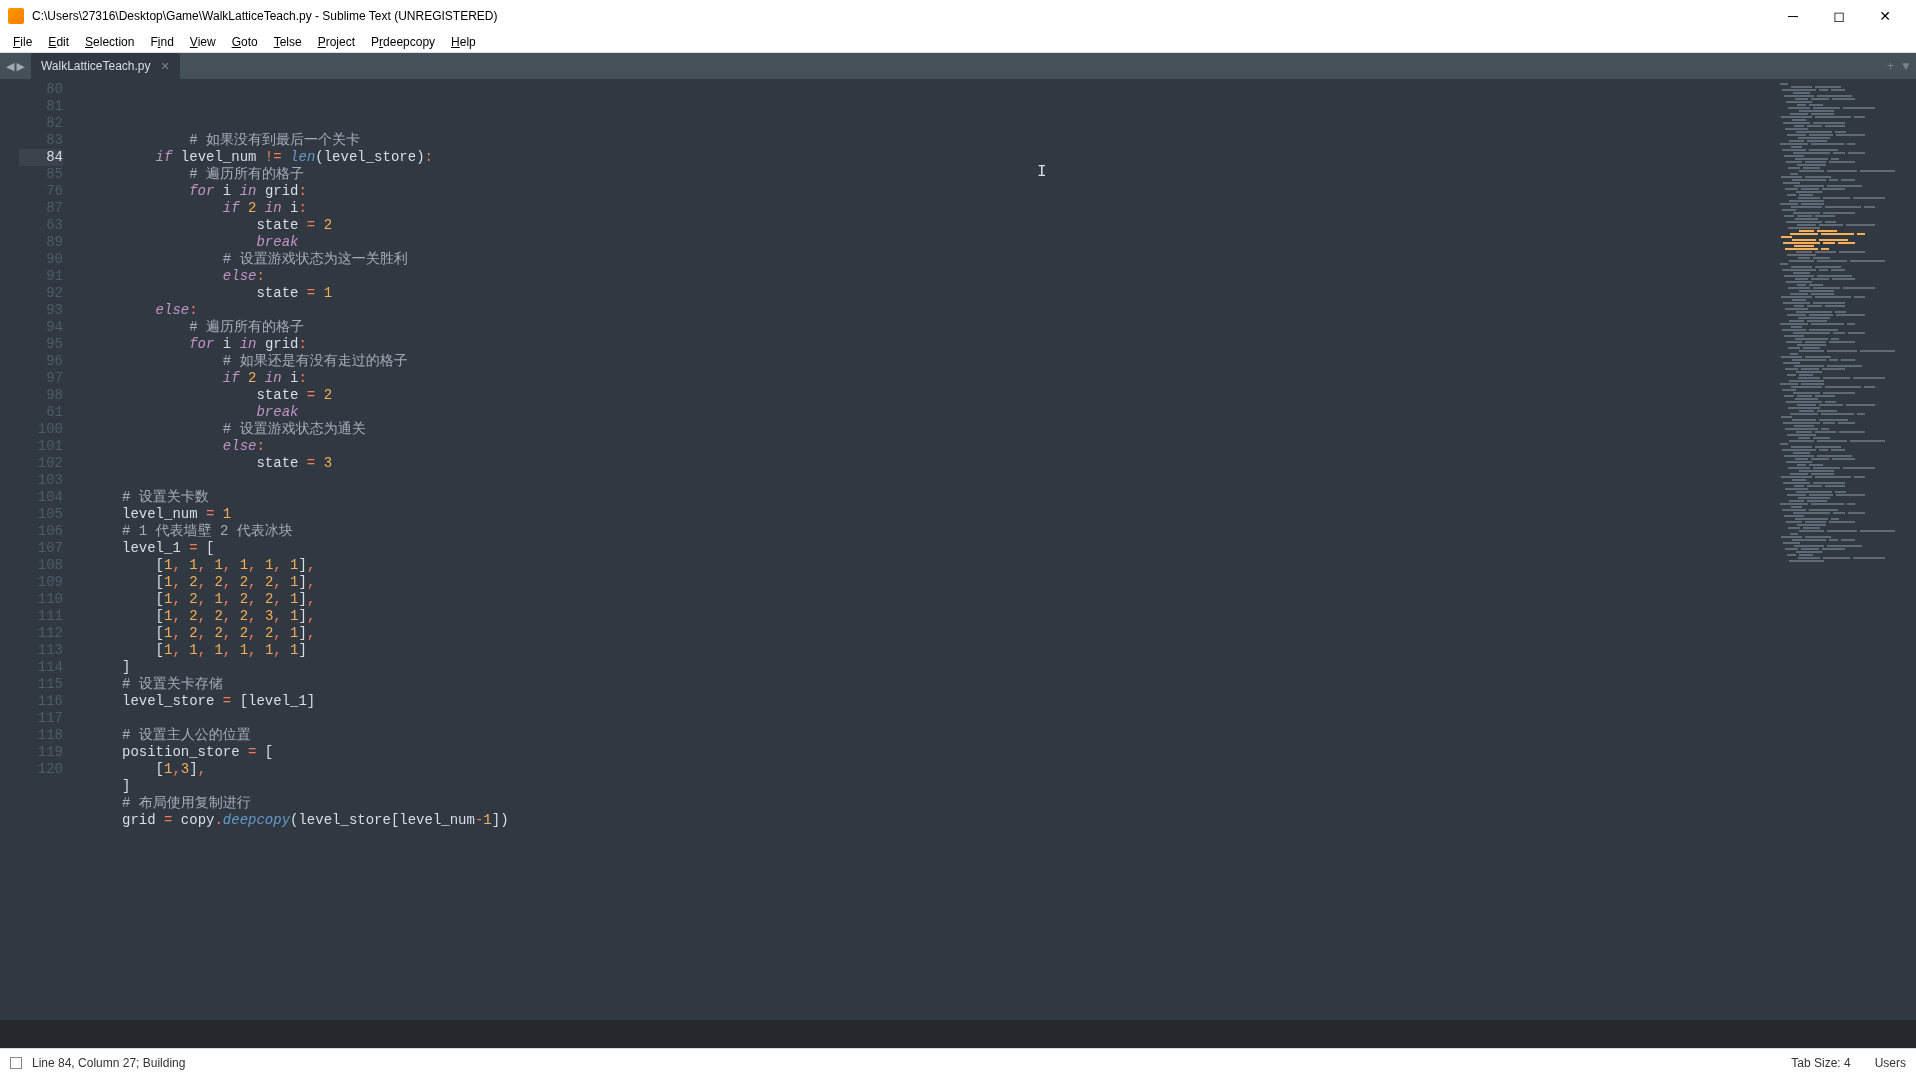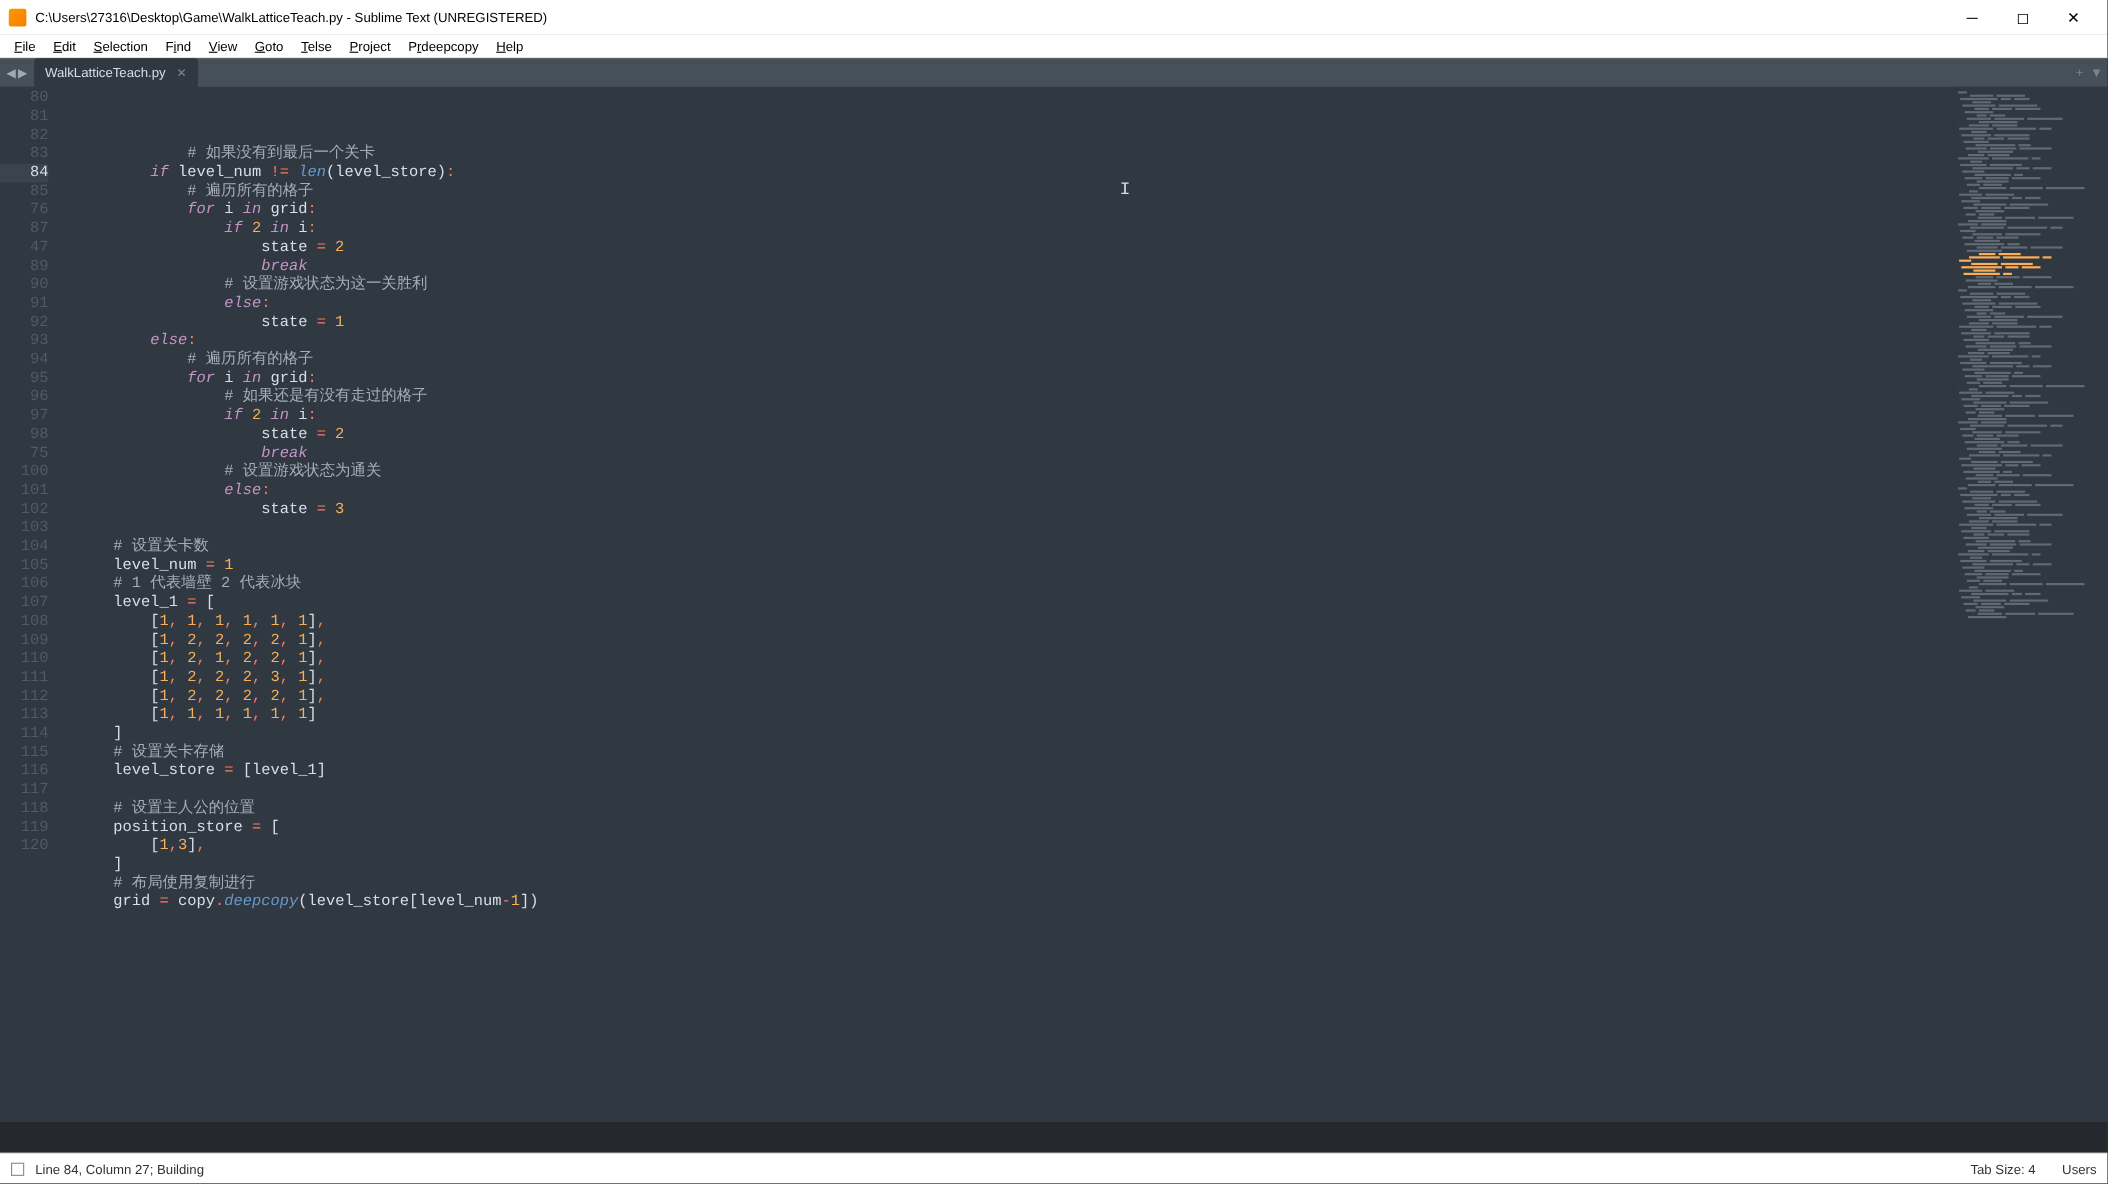--- a/index.html
+++ b/index.html
@@ -87,20 +87,21 @@
   font-size: 12px;
 }
 .editor {
   display: flex;
   height: calc(100% - 31px - 22px - 26px - 28px - 28px);
   background: #303841;
   font-family: Consolas, "Courier New", monospace;
   font-size: 14px;
   line-height: 17px;
   position: relative;
+  padding-left: 19px;
 }
 .gutter {
   width: 58px;
   background: #303841;
   color: #4f5b66;
   text-align: right;
   padding-right: 14px;
   padding-top: 2px;
   user-select: none;
 }
@@ -205,32 +206,32 @@
 <div class="editor">
   <div class="gutter" id="gutter">
       <div class="ln">80</div>
       <div class="ln">81</div>
       <div class="ln">82</div>
       <div class="ln">83</div>
       <div class="ln active">84</div>
       <div class="ln">85</div>
       <div class="ln">76</div>
       <div class="ln">87</div>
-      <div class="ln">47</div>
+      <div class="ln">63</div>
       <div class="ln">89</div>
       <div class="ln">90</div>
       <div class="ln">91</div>
       <div class="ln">92</div>
       <div class="ln">93</div>
       <div class="ln">94</div>
       <div class="ln">95</div>
       <div class="ln">96</div>
       <div class="ln">97</div>
       <div class="ln">98</div>
-      <div class="ln">75</div>
+      <div class="ln">61</div>
       <div class="ln">100</div>
       <div class="ln">101</div>
       <div class="ln">102</div>
       <div class="ln">103</div>
       <div class="ln">104</div>
       <div class="ln">105</div>
       <div class="ln">106</div>
       <div class="ln">107</div>
       <div class="ln">108</div>
       <div class="ln">109</div>

